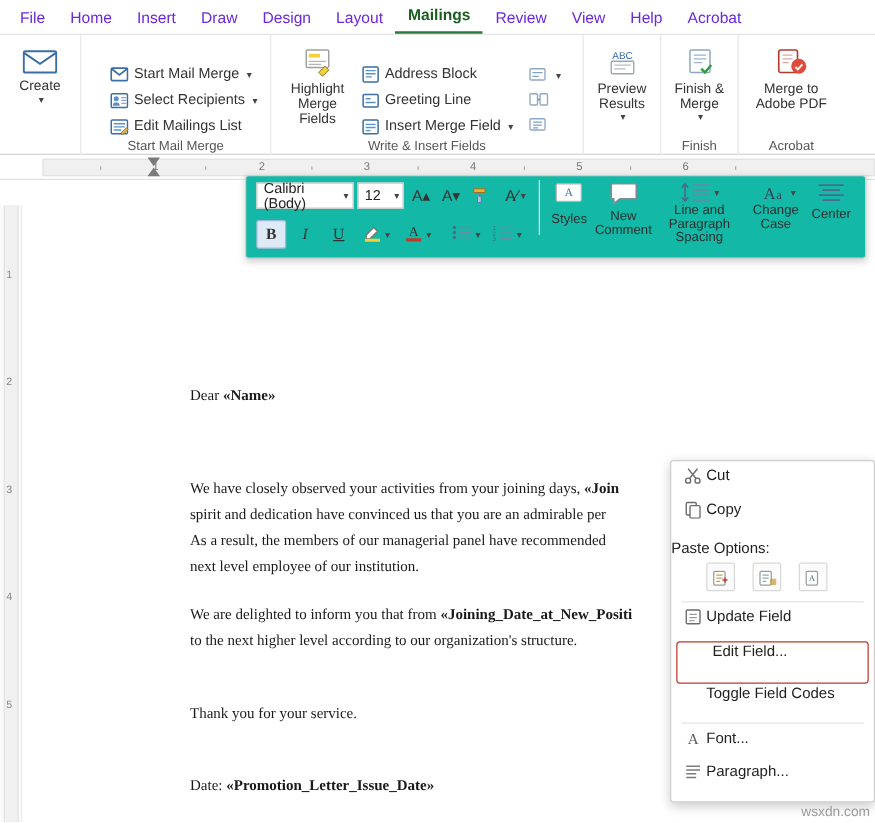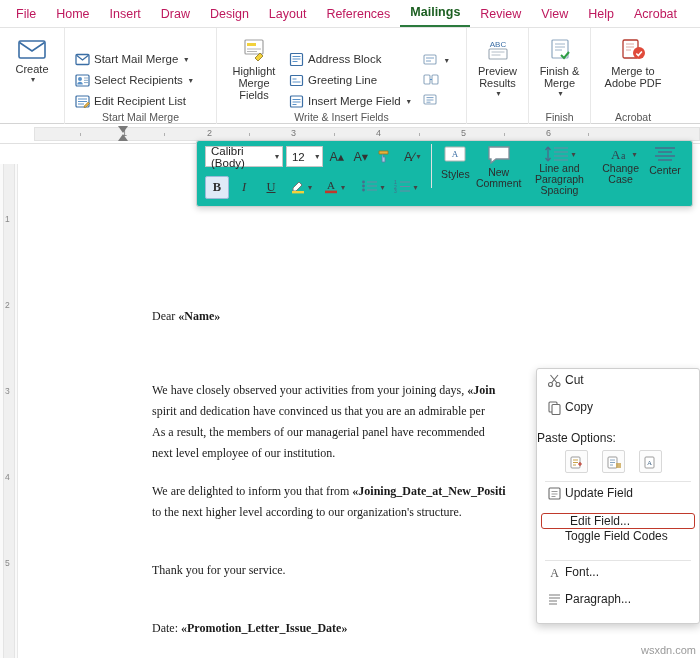--- a/index.html
+++ b/index.html
@@ -19,21 +19,21 @@
     height: 28px;
     display: flex;
     align-items: flex-end;
     padding-left: 6px;
     background: #ffffff;
     border-bottom: 1px solid #e3e3e3;
   }
   .tab {
     padding: 4px 10px 6px 10px;
     font-size: 12.5px;
-    color: #be185d;
+    color: #6d28d9;
     white-space: nowrap;
     cursor: default;
   }
   .tab.active {
     font-weight: bold;
     color: #1b5e20;
     border-bottom: 2.5px solid #2b7a3d;
   }
 
   
@@ -252,21 +252,21 @@
     display: flex; align-items: flex-start;
     padding: 0 8px 0 6px;
     color: #1f1f1f;
     cursor: default;
   }
   .ctx-item .ci { width: 22px; display: flex; justify-content: center; color: #555; }
   .ctx-item.highlight {
     border: 1.6px solid #c0392b;
     border-radius: 3px;
     margin: 0 4px;
-    height: 16px;
+    height: 34px;
   }
   .ctx-sep { height: 1px; background: #e4e4e4; margin: 4px 8px; }
   .ctx-title { font-size: 12px; color: #1f1f1f; padding: 4px 8px 2px 0; }
   .paste-row { display: flex; gap: 14px; padding: 3px 0 4px 28px; }
   .paste-ic {
     width: 23px; height: 23px;
     border: 1px solid #d8d8d8; border-radius: 2px;
     background: #fcfcfc;
     display: flex; align-items: center; justify-content: center;
     font-size: 11px; color: #555;
@@ -282,21 +282,20 @@
 </head>
 <body>
 
 <div class="tabbar">
   <div class="tab">File</div>
   <div class="tab">Home</div>
   <div class="tab">Insert</div>
   <div class="tab">Draw</div>
   <div class="tab">Design</div>
   <div class="tab">Layout</div>
-  <div class="tab">References</div>
   <div class="tab active">Mailings</div>
   <div class="tab">Review</div>
   <div class="tab">View</div>
   <div class="tab">Help</div>
   <div class="tab">Acrobat</div>
 </div>
 
 <div class="ribbon">
 
   <div class="grp" style="width:65px;">
@@ -308,21 +307,21 @@
               <path d="M1.5 4.5 L14 13 L26.5 4.5" fill="none" stroke="#3b6ea5" stroke-width="1.6"></path>
             </svg>
         </span>
         <span class="lbl">Create</span>
         <span class="caret">▾</span>
       </div>
     </div>
     <div class="grp-label"></div>
   </div>
 
-  <div class="grp" style="width:152px;">
+  <div class="grp" style="width:152px;align-items:flex-end;">
     <div class="grp-inner">
       <div class="col" style="padding-top:4px;">
         <div class="smbtn">
           <span class="icn">
             <svg width="15" height="15" viewBox="0 0 15 15">
                 <rect x="1" y="2.5" width="13" height="10" rx="1" fill="#fff" stroke="#3b6ea5" stroke-width="1.3"></rect>
                 <path d="M1.5 3.2 L7.5 8 L13.5 3.2" fill="none" stroke="#3b6ea5" stroke-width="1.3"></path>
               </svg>
           </span>
           <span>Start Mail Merge</span>
@@ -341,21 +340,21 @@
           <span class="caret">▾</span>
         </div>
         <div class="smbtn">
           <span class="icn">
             <svg width="15" height="15" viewBox="0 0 15 15">
                 <rect x="1" y="2" width="13" height="11" rx="1" fill="#fff" stroke="#3b6ea5" stroke-width="1.2"></rect>
                 <path d="M3 5h9M3 7.5h9M3 10h6" stroke="#5a92c9" stroke-width="1.1"></path>
                 <path d="M9.5 11.8l3.6-3.6 1.4 1.4-3.6 3.6-1.8.4z" fill="#e8b54a" stroke="#9a7421" stroke-width=".7"></path>
               </svg>
           </span>
-          <span>Edit Recipient List</span>
+          <span>Edit Mailings List</span>
         </div>
       </div>
     </div>
     <div class="grp-label">Start Mail Merge</div>
   </div>
 
   <div class="grp" style="width:250px;">
     <div class="grp-inner">
       <div class="bigbtn" style="width:62px;">
         <span class="icn">

